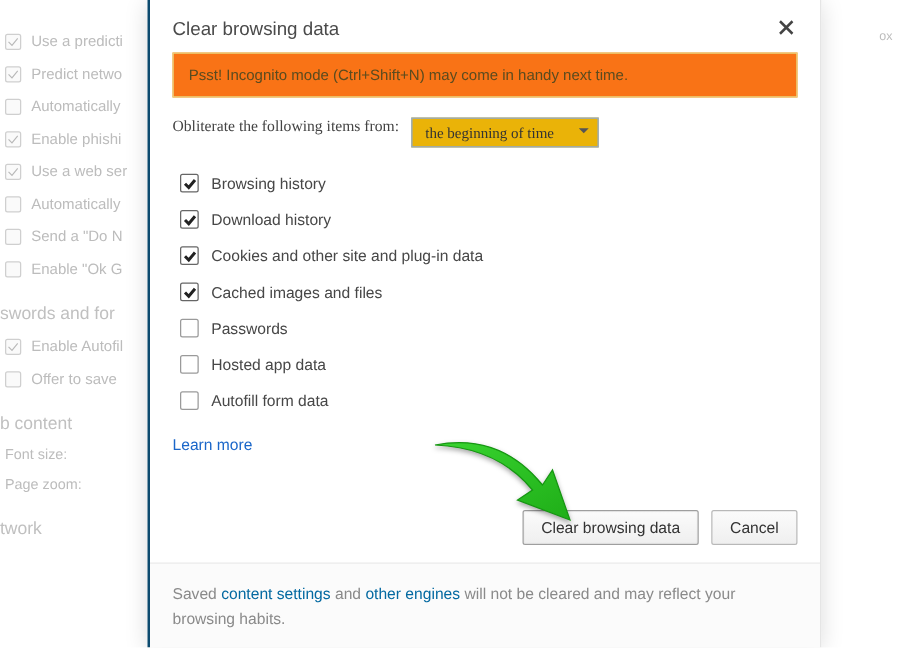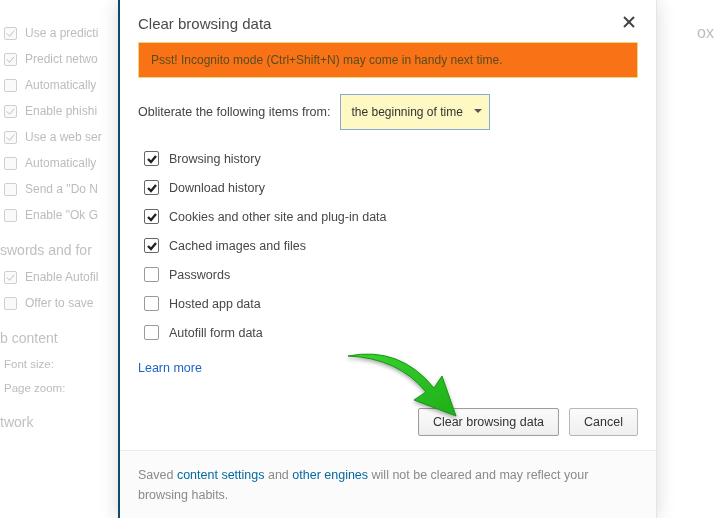--- a/index.html
+++ b/index.html
@@ -18,22 +18,22 @@
   .modal { position: absolute; left: 118px; top: 0; right: 63px; bottom: 0; background: #fff; border-left: 2px solid #0c4a6e; border-right: 1px solid #e5e5e5; box-shadow: 0 2px 18px rgba(0,0,0,0.15); display: flex; flex-direction: column; }
   .m-head { display: flex; align-items: center; justify-content: space-between; padding: 14px 18px 10px 18px; }
   .m-title { font-size: 15px; color: #4a4a4a; }
   .m-close { width: 18px; height: 18px; display: flex; align-items: center; justify-content: center; cursor: pointer; color: #555; }
   .m-close svg { width: 12px; height: 12px; stroke: #444; stroke-width: 2; }
 
   .m-body { padding: 0 18px 10px 18px; flex: 1; }
 
   .tip { border: 1px solid #e9d77f; background: #f97316; color: #5a4b1f; font-size: 12px; padding: 10px 12px; margin-bottom: 16px; }
 
-  .oblit { display: flex; align-items: center; gap: 10px; font-size: 12.5px; color: #444; margin-bottom: 14px; }
-  .oblit-select { border: 1px solid #8aa9d6; background: #fef9c3; height: 36px; padding: 0 22px 0 10px; font-size: 12px; color: #333; position: relative; display: inline-flex; align-items: center; min-width: 150px; cursor: pointer; }
+  .oblit { display: flex; gap: 10px; font-size: 12.5px; color: #444; margin-bottom: 14px; font-family: Liberation Serif, serif; }
+  .oblit-select { border: 1px solid #8aa9d6; background: #eab308; height: 24px; padding: 0 22px 0 10px; font-size: 12px; color: #333; position: relative; display: inline-flex; align-items: center; min-width: 150px; cursor: pointer; }
   .oblit-select .caret { position: absolute; right: 6px; top: 50%; transform: translateY(-50%); }
   .oblit-select .caret svg { width: 10px; height: 10px; fill: #555; }
 
   .opts { padding-left: 6px; text-align: right; }
   .opt { display: flex; align-items: center; gap: 10px; padding: 7px 0; font-size: 12.5px; color: #474747; }
   .opt .cbx { width: 15px; height: 15px; border: 1px solid #9a9a9a; border-radius: 2px; background: #fff; display: inline-flex; align-items: center; justify-content: center; flex: 0 0 auto; cursor: pointer; }
   .opt .cbx.on { background: #fff; border-color: #666; }
   .opt .cbx.on svg { width: 12px; height: 12px; stroke: #222; stroke-width: 2.4; fill: none; }
 
   .learn { display: inline-block; margin-top: 14px; color: #1a66c9; font-size: 12.5px; cursor: pointer; }
@@ -115,21 +115,21 @@
       </div>
       <div class="row">
         <span class="cb"></span>
         <span>Offer to save</span>
       </div>
     </div>
   <div class="section">b content</div>
   <div class="row thin">Font size:</div>
   <div class="row thin">Page zoom:</div>
   <div class="section">twork</div>
-  <div style="position:absolute; right:6px; top:24px; font-size:16px;">ox</div>
+  <div style="position:absolute; right:6px; top:24px; font-size:10px;">ox</div>
 </div>
 
 <div class="modal">
   <div class="m-head">
     <div class="m-title">Clear browsing data</div>
     <div class="m-close">
       <span>
         <svg viewBox="0 0 12 12">
             <line x1="1" y1="1" x2="11" y2="11"></line>
             <line x1="11" y1="1" x2="1" y2="11"></line>

